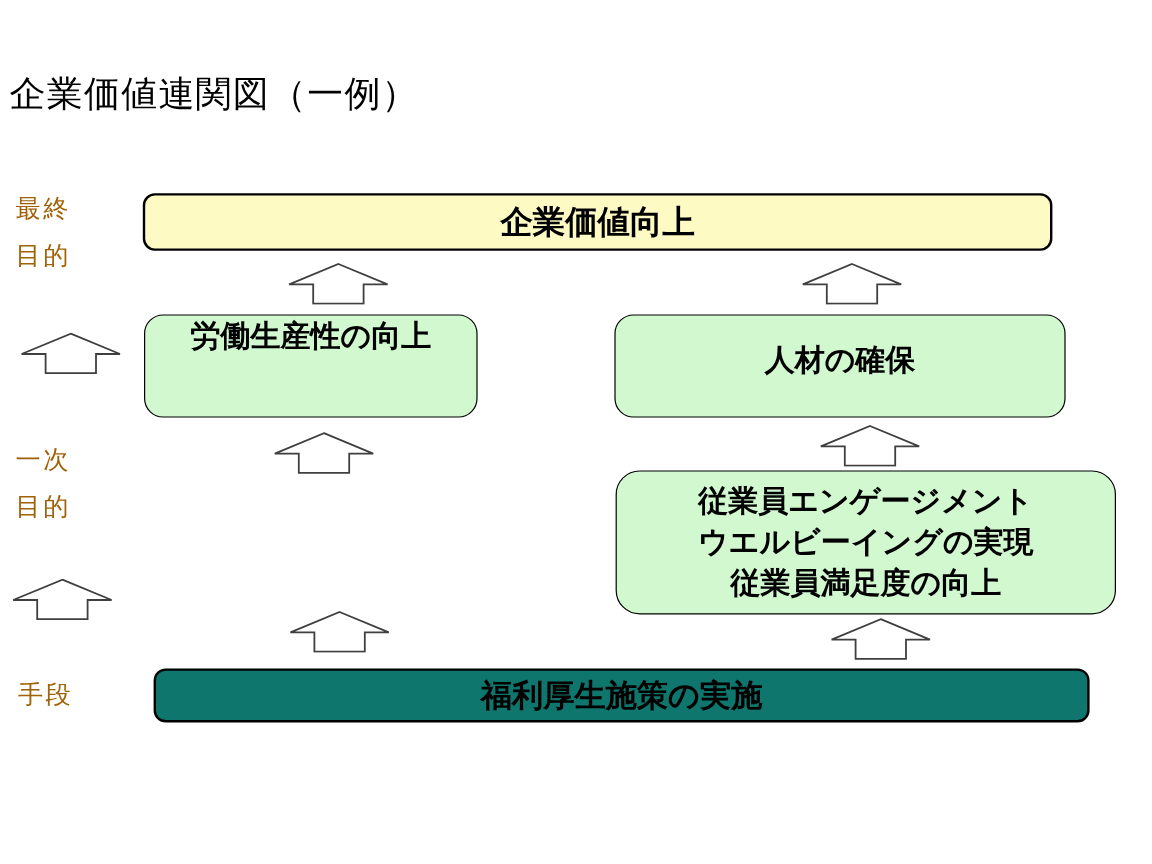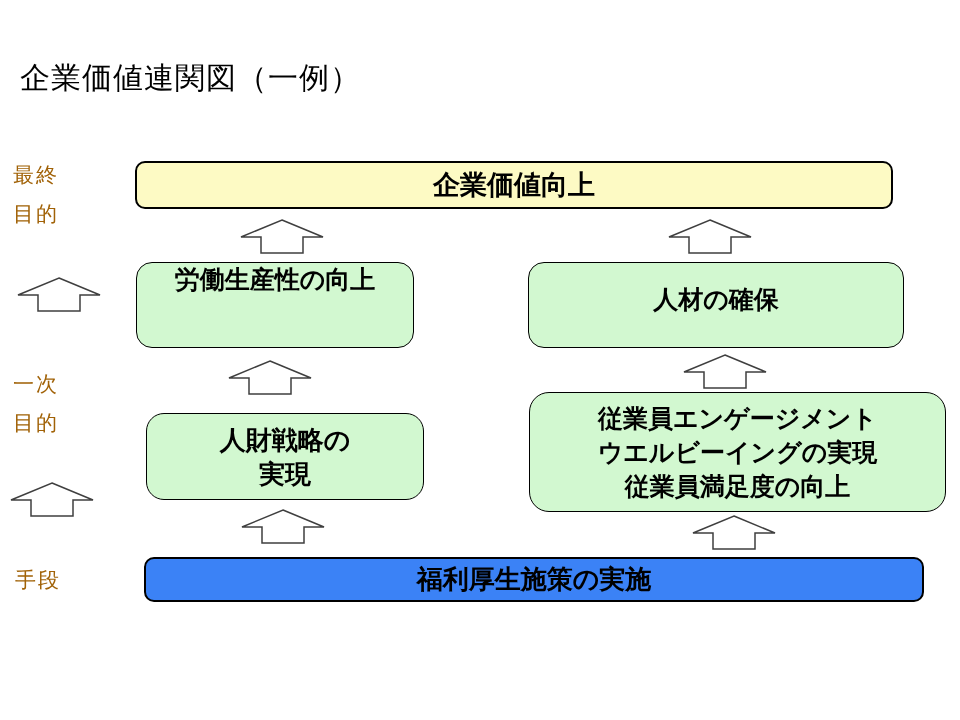--- a/index.html
+++ b/index.html
@@ -5,39 +5,38 @@
   html,body{margin:0;padding:0;background:#fff;}
   .slide{
     position:relative;
     width:960px;height:720px;
     background:#ffffff;
     font-family:"Liberation Sans",sans-serif;
     overflow:hidden;
   }
   .abs{position:absolute;}
   .title{
-    left:20px;top:58px;width:600px;
+    left:8px;top:58px;width:600px;
     font-size:30px;font-weight:400;color:#000;
     letter-spacing:1px;
   }
   .side-label{
     font-size:21px;font-weight:400;color:#a16207;
     line-height:39px;white-space:pre-line;
     letter-spacing:2px;
   }
   .lbl-final{left:13px;top:155px;width:110px;}
   .lbl-primary{left:13px;top:364px;width:110px;}
   .lbl-means{left:15px;top:560px;width:110px;}
 
   .box{
     box-sizing:border-box;
     display:flex;align-items:center;justify-content:center;
     text-align:center;color:#000;font-weight:700;
     white-space:pre-line;
-    margin-left:16px;
   }
   .box-yellow{
     left:119px;top:161px;width:758px;height:48px;
     background:#FDFAC4;border:2px solid #000;border-radius:10px;
     font-size:27px;
   }
   .box-green{
     background:#D2F8D0;border:1.5px solid #000;
   }
   .box-b1{
@@ -53,21 +52,21 @@
   .box-c1{
     left:130px;top:413px;width:278px;height:87px;
     border-radius:18px;font-size:26px;line-height:34px;
   }
   .box-c2{
     left:513px;top:392px;width:417px;height:120px;
     border-radius:20px;font-size:25px;line-height:34px;
   }
   .box-blue{
     left:128px;top:557px;width:780px;height:45px;
-    background:#3b82f6;border:2px solid #000;border-radius:10px;
+    background:#0f766e;border:2px solid #000;border-radius:10px;
     font-size:26px;
   }
   .arrow{width:84px;height:35px;}
   .arrow svg{display:block;width:100%;height:100%;}
   .ar-a1{left:240px;top:219px;}
   .ar-a2{left:668px;top:219px;}
   .ar-a3{left:228px;top:360px;}
   .ar-a4{left:683px;top:354px;}
   .ar-a5{left:241px;top:509px;}
   .ar-a6{left:692px;top:515px;}
@@ -118,22 +117,20 @@
     <svg viewBox="0 0 84 35">
         <polygon points="42,1 83,18 63,18 63,34 21,34 21,18 1,18" fill="#FFFFFF" stroke="#3F3F3F" stroke-width="1.5"></polygon>
       </svg>
   </div>
   <div class="abs arrow ar-a4">
     <svg viewBox="0 0 84 35">
         <polygon points="42,1 83,18 63,18 63,34 21,34 21,18 1,18" fill="#FFFFFF" stroke="#3F3F3F" stroke-width="1.5"></polygon>
       </svg>
   </div>
 
-  <div class="abs box box-green box-c1">人財戦略の
-実現</div>
   <div class="abs box box-green box-c2">従業員エンゲージメント
 ウエルビーイングの実現
 従業員満足度の向上</div>
 
   <div class="abs arrow ar-a5">
     <svg viewBox="0 0 84 35">
         <polygon points="42,1 83,18 63,18 63,34 21,34 21,18 1,18" fill="#FFFFFF" stroke="#3F3F3F" stroke-width="1.5"></polygon>
       </svg>
   </div>
   <div class="abs arrow ar-a6">

